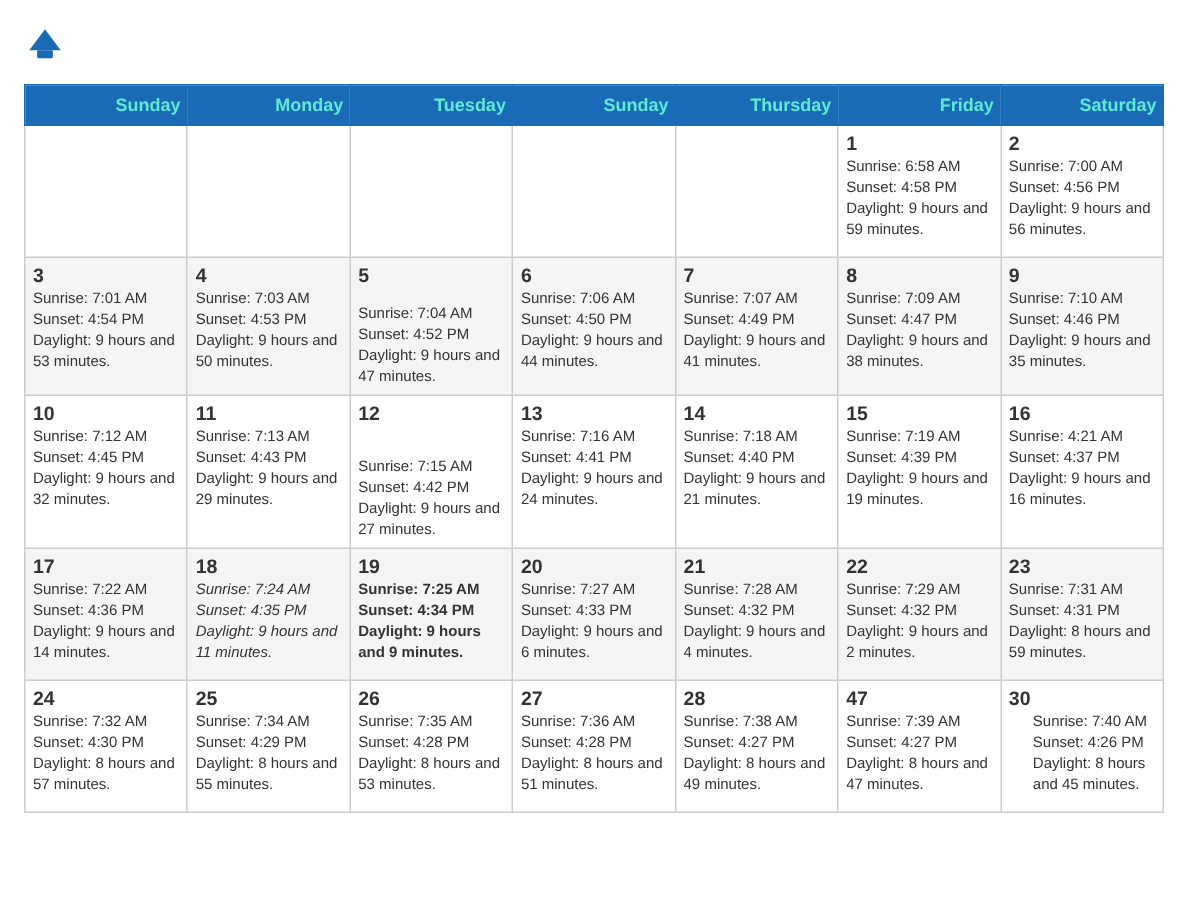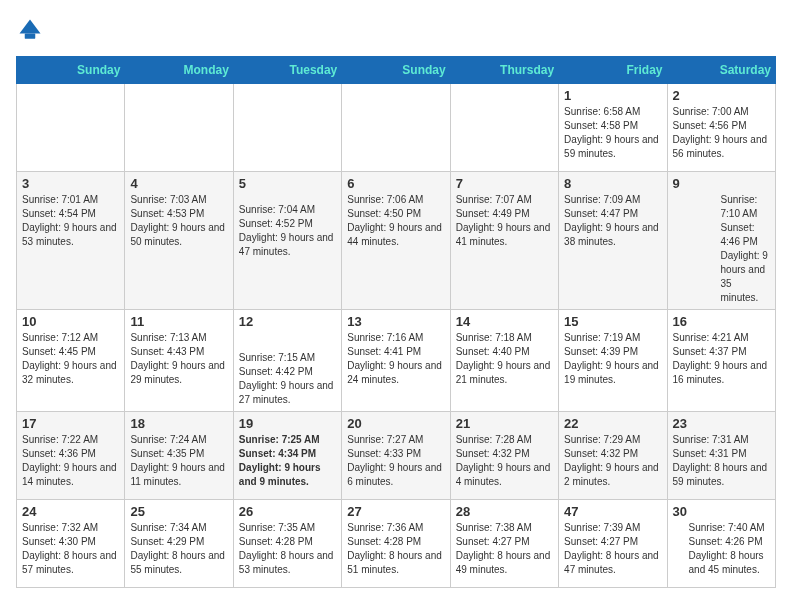--- a/index.html
+++ b/index.html
@@ -177,21 +177,21 @@
 Daylight: 9 hours and 41 minutes.</div>
         </td>
         <td>
           <span class="day-num">8</span>
           <div class="day-info" style="white-space: pre-line;">Sunrise: 7:09 AM
 Sunset: 4:47 PM
 Daylight: 9 hours and 38 minutes.</div>
         </td>
         <td>
           <span class="day-num">9</span>
-          <div class="day-info" style="white-space: pre-line; margin-left: 48px;">Sunrise: 7:10 AM
+          <div class="day-info" style="white-space: pre-line;">Sunrise: 7:10 AM
 Sunset: 4:46 PM
 Daylight: 9 hours and 35 minutes.</div>
         </td>
       </tr>
       <tr>
         <td>
           <span class="day-num">10</span>
           <div class="day-info" style="white-space: pre-line;">Sunrise: 7:12 AM
 Sunset: 4:45 PM
 Daylight: 9 hours and 32 minutes.</div>
@@ -235,21 +235,21 @@
       </tr>
       <tr>
         <td>
           <span class="day-num">17</span>
           <div class="day-info" style="white-space: pre-line;">Sunrise: 7:22 AM
 Sunset: 4:36 PM
 Daylight: 9 hours and 14 minutes.</div>
         </td>
         <td>
           <span class="day-num">18</span>
-          <div class="day-info" style="white-space: pre-line;">Sunrise: 7:24 AM
+          <div class="day-info" style="white-space: pre-line; font-style: italic;">Sunrise: 7:24 AM
 Sunset: 4:35 PM
 Daylight: 9 hours and 11 minutes.</div>
         </td>
         <td>
           <span class="day-num">19</span>
           <div class="day-info" style="white-space: pre-line; font-weight: bold;">Sunrise: 7:25 AM
 Sunset: 4:34 PM
 Daylight: 9 hours and 9 minutes.</div>
         </td>
         <td>

